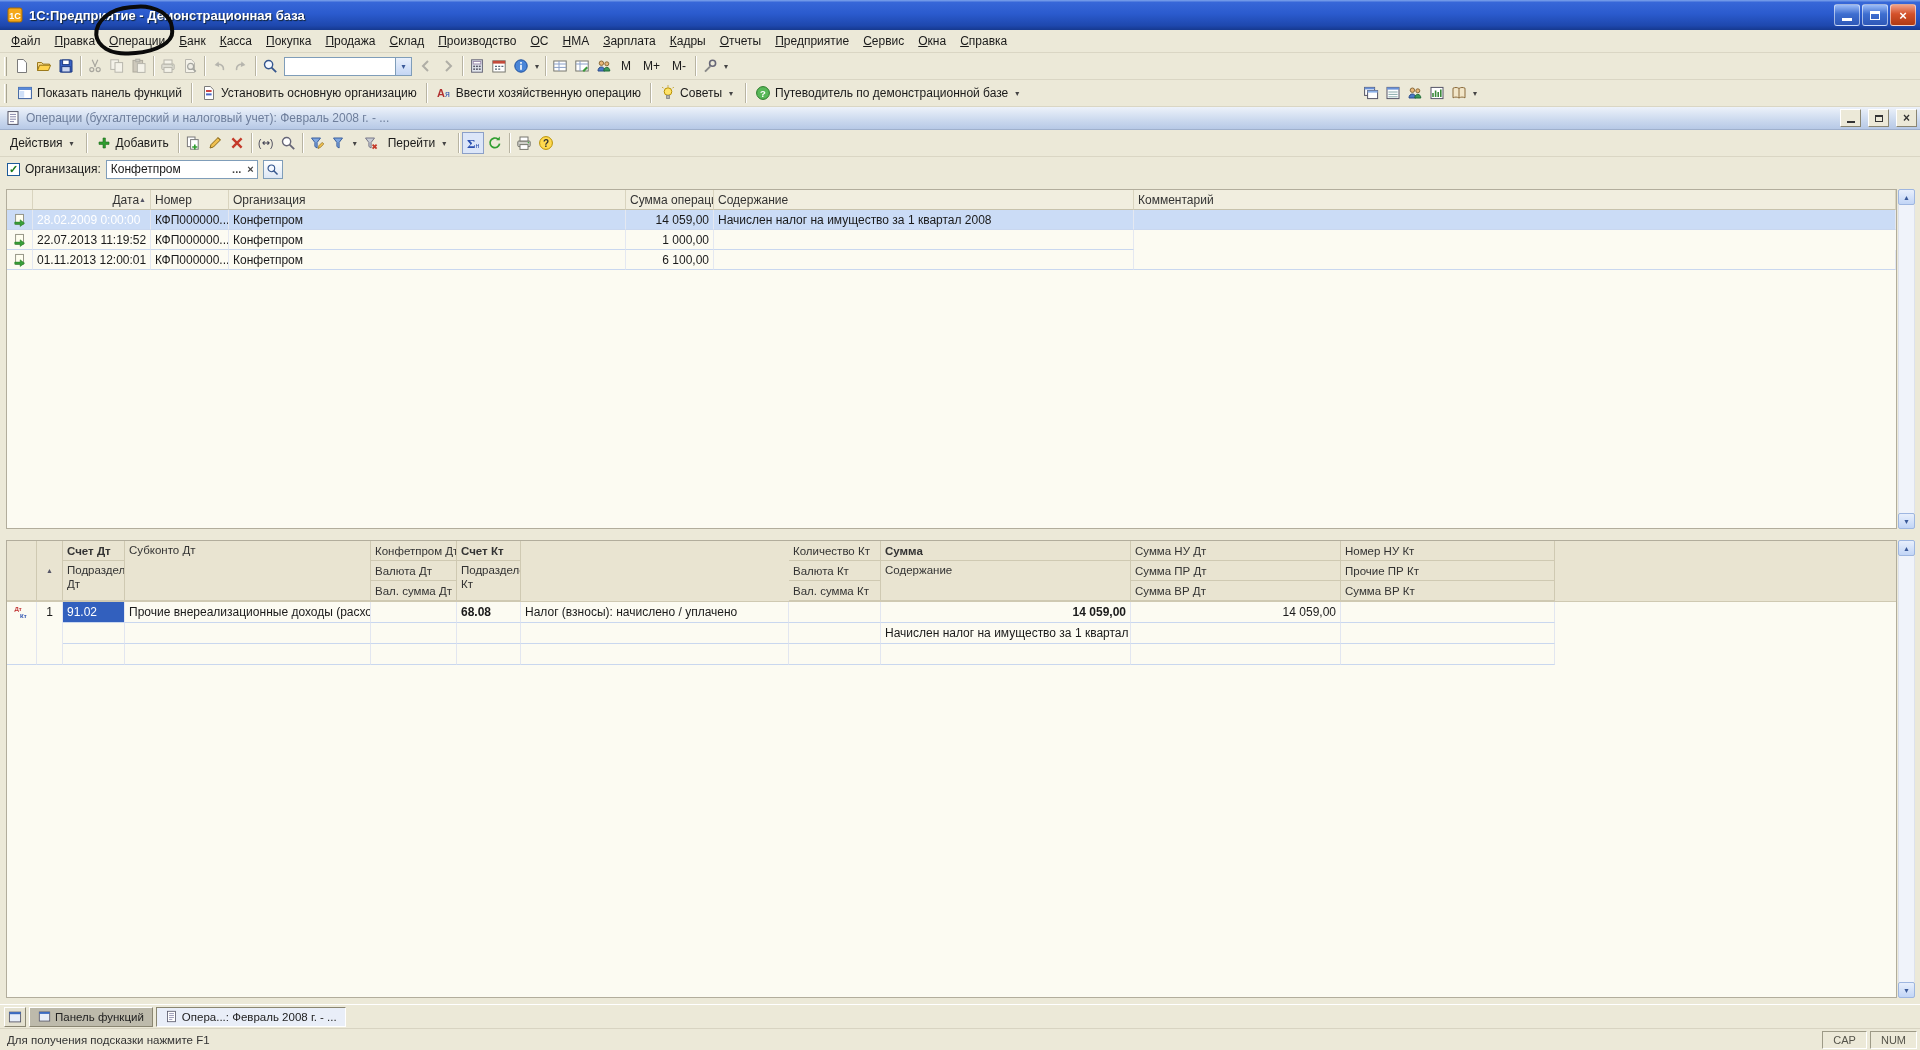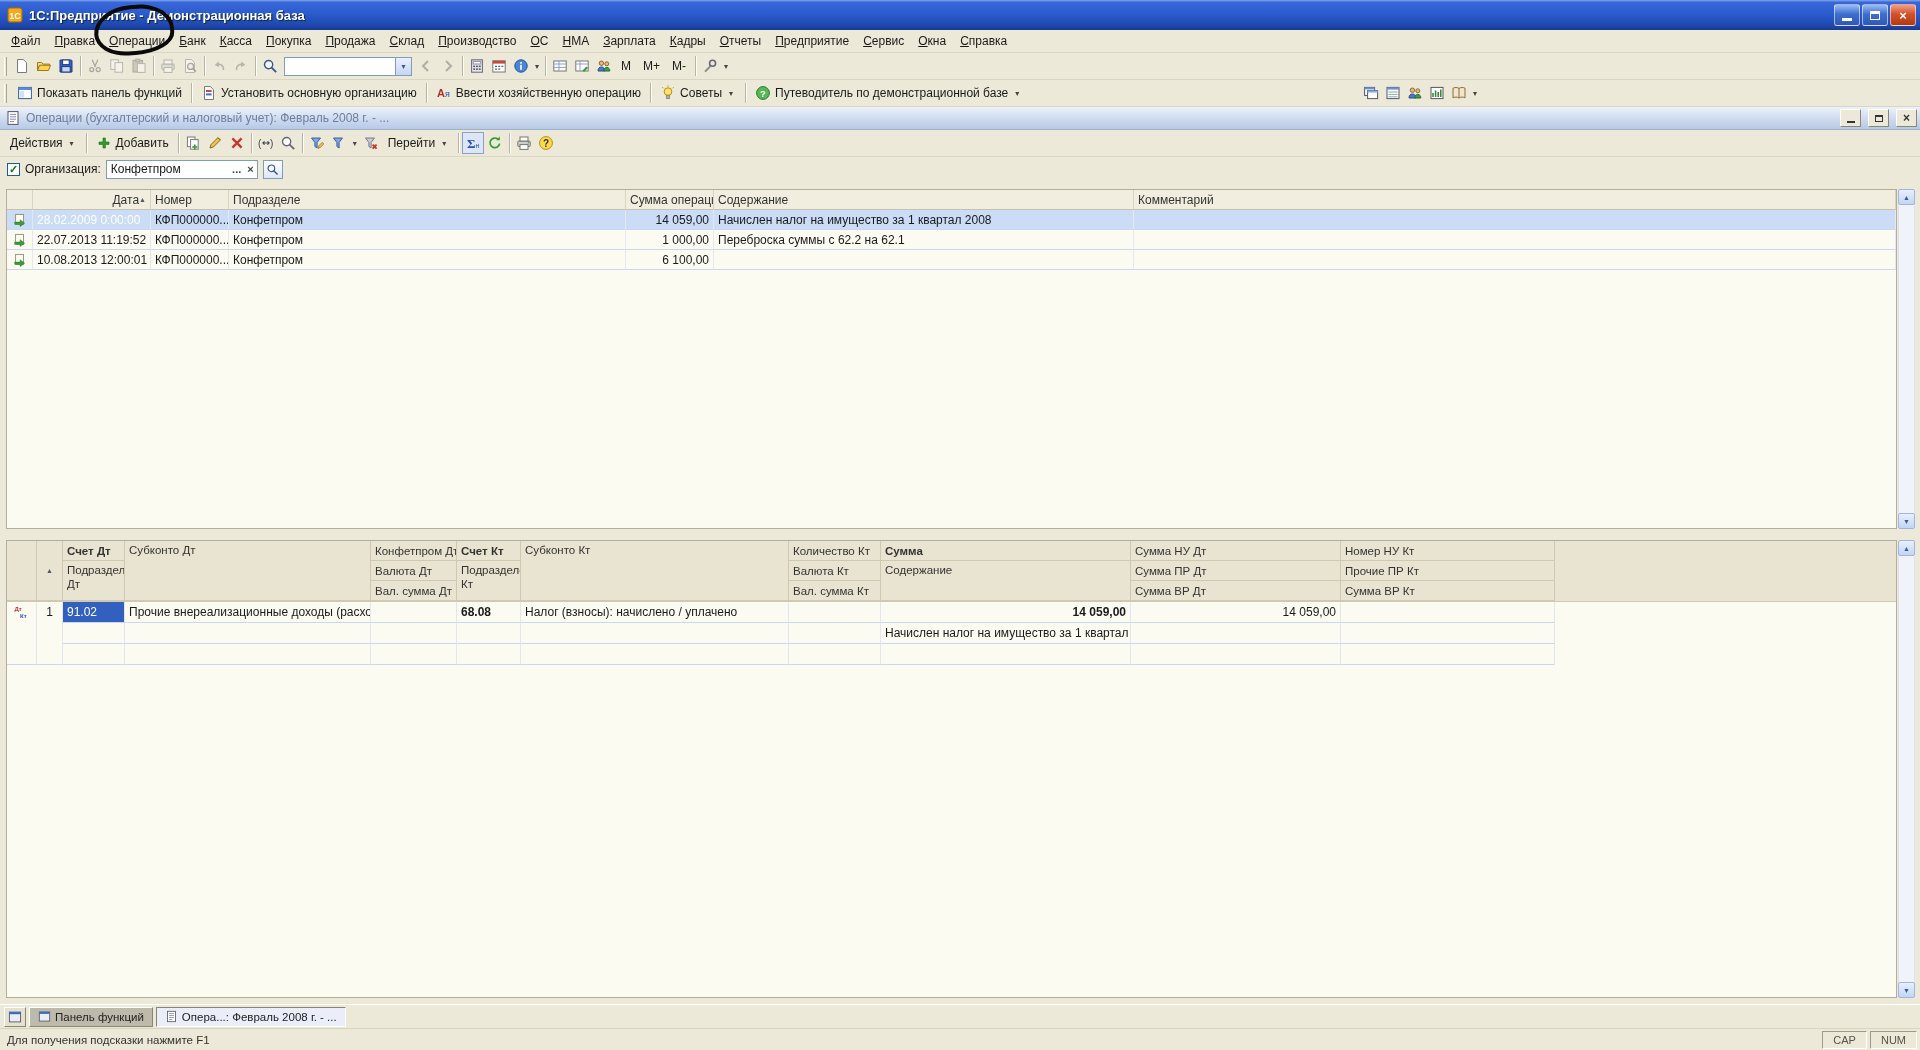--- a/index.html
+++ b/index.html
@@ -579,21 +579,21 @@
 
   <div class="upper-region">
     <div class="table-wrap">
       <div class="uheader">
         <div class="uh"></div>
         <div class="uh split">
           <span>Дата</span>
           <span class="sorticon">▲</span>
         </div>
         <div class="uh">Номер</div>
-        <div class="uh">Подразделе</div>
+        <div class="uh">Организация</div>
         <div class="uh">Сумма операции</div>
         <div class="uh">Содержание</div>
         <div class="uh">Комментарий</div>
       </div>
       <div id="urows">
           <div class="urow sel">
             <div class="uc ic">
               <svg viewBox="0 0 16 16" xmlns="http://www.w3.org/2000/svg">
                 <rect x="3" y="1.6" width="9" height="11.4" fill="#fffef0" stroke="#8a8a7a"></rect>
                 <path d="M2 10.4h6.2V7.8l5 3.8-5 3.8v-2.6H2z" fill="#3aa03a" stroke="#1f7a1f" stroke-width=".6"></path>
@@ -610,31 +610,30 @@
             <div class="uc ic">
               <svg viewBox="0 0 16 16" xmlns="http://www.w3.org/2000/svg">
                 <rect x="3" y="1.6" width="9" height="11.4" fill="#fffef0" stroke="#8a8a7a"></rect>
                 <path d="M2 10.4h6.2V7.8l5 3.8-5 3.8v-2.6H2z" fill="#3aa03a" stroke="#1f7a1f" stroke-width=".6"></path>
               </svg>
             </div>
             <div class="uc date">22.07.2013 11:19:52</div>
             <div class="uc number">КФП000000...</div>
             <div class="uc org">Конфетпром</div>
             <div class="uc amount">1 000,00</div>
-            <div class="uc content">Переброска суммы с 62.2 на 62.1</div>
             <div class="uc comment"></div>
           </div>
           <div class="urow">
             <div class="uc ic">
               <svg viewBox="0 0 16 16" xmlns="http://www.w3.org/2000/svg">
                 <rect x="3" y="1.6" width="9" height="11.4" fill="#fffef0" stroke="#8a8a7a"></rect>
                 <path d="M2 10.4h6.2V7.8l5 3.8-5 3.8v-2.6H2z" fill="#3aa03a" stroke="#1f7a1f" stroke-width=".6"></path>
               </svg>
             </div>
-            <div class="uc date">10.08.2013 12:00:01</div>
+            <div class="uc date">01.11.2013 12:00:01</div>
             <div class="uc number">КФП000000...</div>
             <div class="uc org">Конфетпром</div>
             <div class="uc amount">6 100,00</div>
             <div class="uc content"></div>
             <div class="uc comment"></div>
           </div>
         </div>
       <div class="fill"></div>
     </div>
     <div class="vscroll">
@@ -660,21 +659,20 @@
         </div>
         <div class="lh top" style="grid-column:4;grid-row:1/4">Субконто Дт</div>
         <div class="lh" style="grid-column:5;grid-row:1">Конфетпром Дт</div>
         <div class="lh" style="grid-column:5;grid-row:2">Валюта Дт</div>
         <div class="lh" style="grid-column:5;grid-row:3">Вал. сумма Дт</div>
         <div class="lh b" style="grid-column:6;grid-row:1">Счет Кт</div>
         <div class="lh wrap" style="grid-column:6;grid-row:2/4">
           <span>Подразделе...</span>
           <span>Кт</span>
         </div>
-        <div class="lh top" style="grid-column:7;grid-row:1/4">Субконто Кт</div>
         <div class="lh" style="grid-column:8;grid-row:1">Количество Кт</div>
         <div class="lh" style="grid-column:8;grid-row:2">Валюта Кт</div>
         <div class="lh" style="grid-column:8;grid-row:3">Вал. сумма Кт</div>
         <div class="lh b" style="grid-column:9;grid-row:1">Сумма</div>
         <div class="lh top" style="grid-column:9;grid-row:2/4">Содержание</div>
         <div class="lh" style="grid-column:10;grid-row:1">Сумма НУ Дт</div>
         <div class="lh" style="grid-column:10;grid-row:2">Сумма ПР Дт</div>
         <div class="lh" style="grid-column:10;grid-row:3">Сумма ВР Дт</div>
         <div class="lh" style="grid-column:11;grid-row:1">Номер НУ Кт</div>
         <div class="lh" style="grid-column:11;grid-row:2">Прочие ПР Кт</div>

